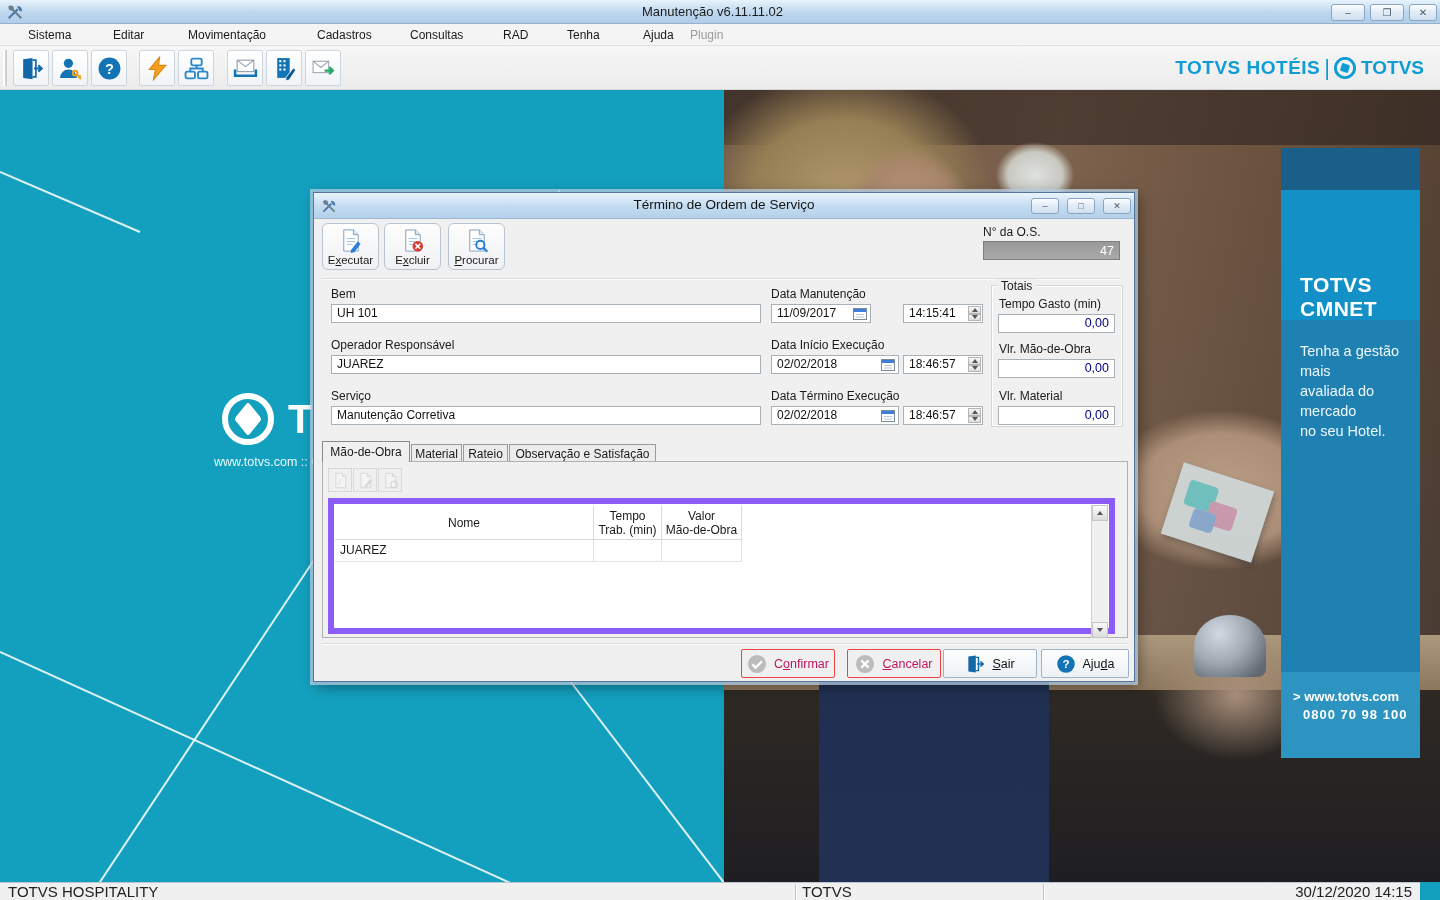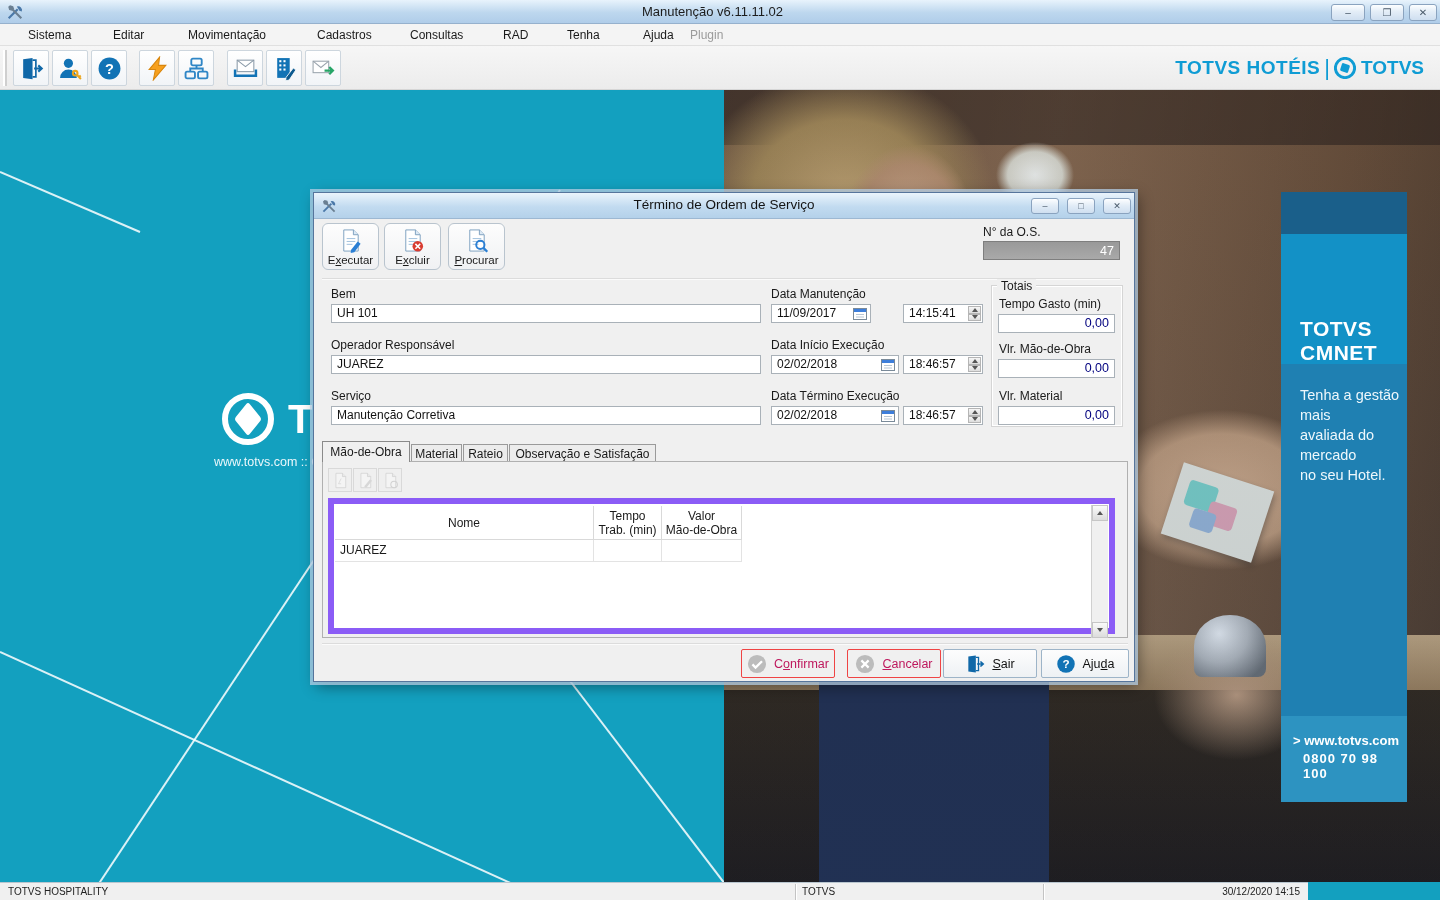--- a/index.html
+++ b/index.html
@@ -36,28 +36,28 @@
   .walllogo .lt { font-size:40px; font-weight:bold; letter-spacing:1px; }
   .wallurl { position:absolute; left:214px; top:365px; width:106px; overflow:hidden; white-space:nowrap; color:#eaf7fb; font-size:12.5px; }
 
   
   .photo { position:absolute; left:724px; top:0; width:716px; height:792px; overflow:hidden;
     background:linear-gradient(100deg,#6e4f38,#8a6647 40%,#6b4b30 75%,#4c3420); }
   .ph { position:absolute; }
 
   
   .banner { position:absolute; left:1281px; top:58px; width:159px; height:610px; }
-  .bseg { position:absolute; left:0; width:126px;margin-top:44px; }
+  .bseg { position:absolute; left:0; width:139px; }
   .banner .t1 { color:#fff; font-weight:bold; font-size:21px; letter-spacing:.5px; font-stretch:condensed; }
   .banner .body { color:#eef7fc; font-size:14.5px; line-height:20px; }
   .banner .foot { color:#fff; font-size:13px; font-weight:bold; }
   .hline { position:absolute; left:406px; top:585px; width:151px; height:2px; background:#1b6292; }
 
   
-  .statusbar { left:0; top:882px; width:1308px; height:18px; background:#f0f0f0; border-top:1px solid #b9c6cf; font-size:10px; color:#222; }
+  .statusbar { left:0; top:882px; width:1420px; height:18px; background:#f0f0f0; border-top:1px solid #b9c6cf; font-size:15px; color:#222; }
   .statusbar .cell { position:absolute; top:0; height:18px; line-height:17px; }
   .statusbar .div { position:absolute; top:1px; width:1px; height:16px; background:#c3c3c3; box-shadow:1px 0 0 #fff; }
 
   
   .dialog { left:313px; top:192px; width:822px; height:490px; background:#f0f0f0;
     border:1px solid #56759c; box-shadow:0 0 0 3px rgba(180,205,228,.75), 3px 4px 14px rgba(0,0,0,.45); }
   .dtitle { position:absolute; left:0; top:0; width:100%; height:26px;
     background:linear-gradient(#eaf4fc,#c2dbf0 55%,#b4d1ea); border-bottom:1px solid #9db8d2; }
   .dtitle .ttl { position:absolute; left:0; right:0; top:4px; text-align:center; font-size:13.5px; color:#141414; }
   .dwbtn { position:absolute; top:5px; width:28px; height:16px; border:1px solid #8aa3bf; border-radius:3px;

